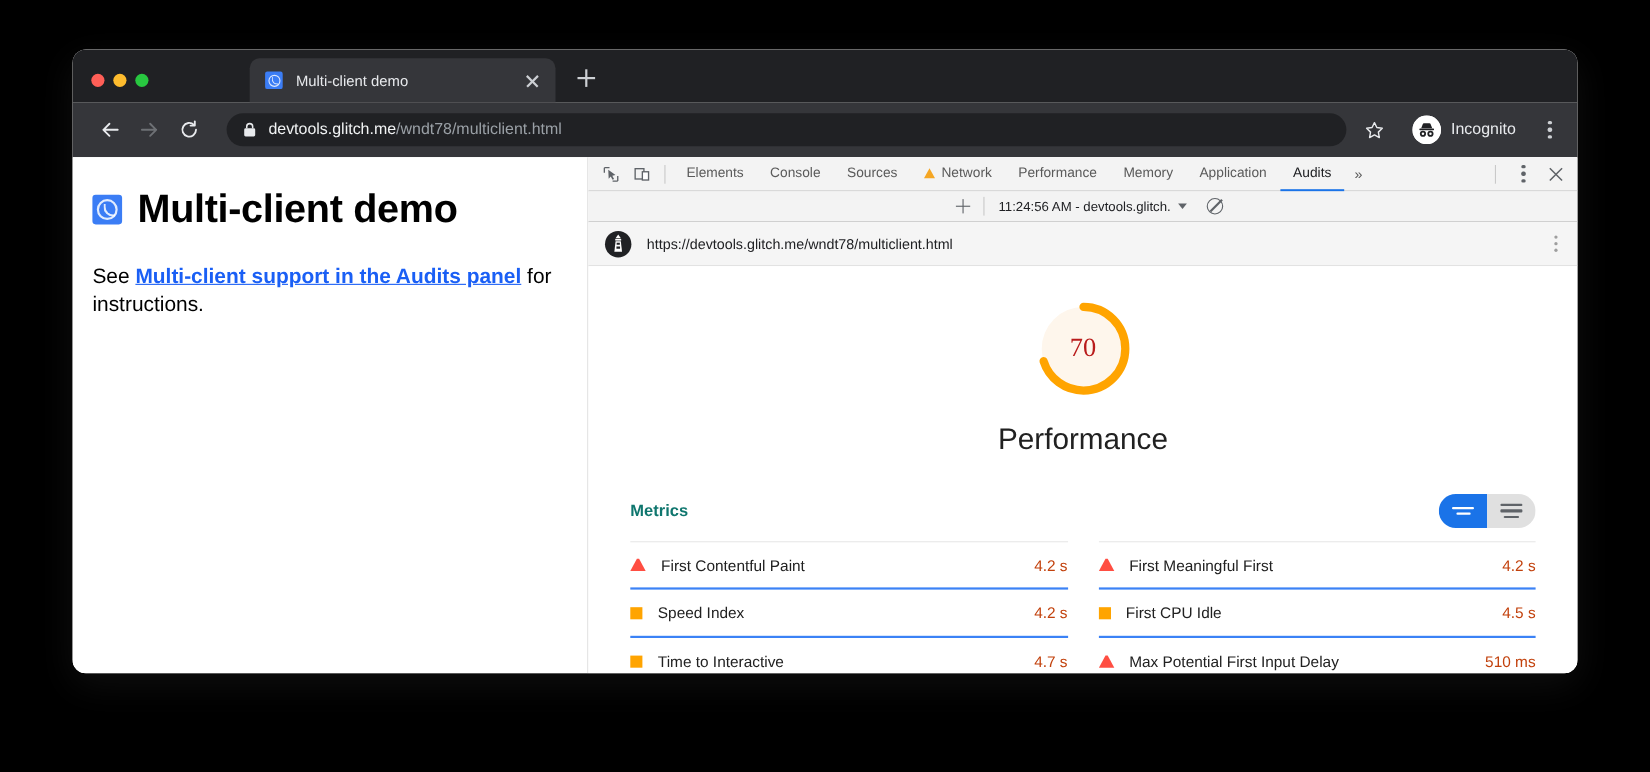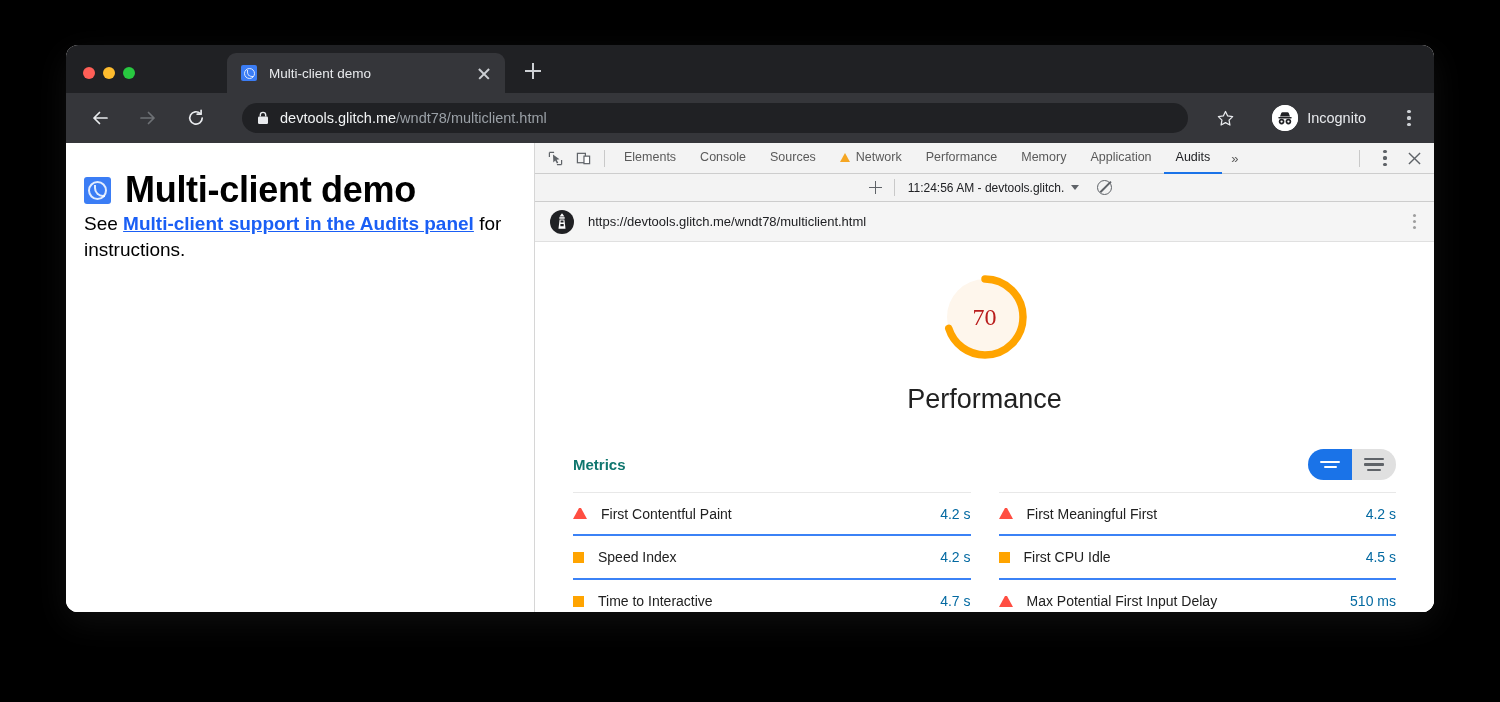--- a/index.html
+++ b/index.html
@@ -101,21 +101,21 @@
   }
   .new-tab::before { left: 6px; top: 13.2px; width: 16px; height: 1.6px; }
   .new-tab::after  { top: 6px; left: 13.2px; height: 16px; width: 1.6px; }
 
   
   .nav-bar {
     height: 50px;
     background: #35363a;
     display: flex; align-items: center;
     padding: 0 10px 0 18px;
-    gap: 16px;
+    gap: 4px;
   }
   .nav-btn {
     width: 32px; height: 32px;
     display: flex; align-items: center; justify-content: center;
     border-radius: 50%;
     cursor: pointer;
     flex: 0 0 32px;
   }
   .nav-btn svg { display: block; }
   .omnibox {
@@ -182,20 +182,21 @@
     border: 2px solid rgba(255,255,255,.85); box-sizing: border-box;
   }
   .page-favicon::after {
     content: ""; position: absolute; left: 10px; top: 8px;
     width: 9px; height: 10px;
     border-left: 2px solid rgba(255,255,255,.85);
     border-bottom: 2px solid rgba(255,255,255,.85);
     border-radius: 0 0 0 9px;
   }
   .page-para {
+    margin-top: 28px;
     font-size: 19px; line-height: 1.35; color: #000;
     font-family: "Liberation Sans", sans-serif;
     max-width: 420px;
   }
   .page-para a { color: #1a5ff5; font-weight: bold; text-decoration: underline; }
 
   
   .devtools {
     flex: 1;
     display: flex; flex-direction: column;
@@ -329,21 +330,21 @@
   .metric-row:first-child { border-top: 1px solid #e8e8e8; }
   .m-icon { width: 14px; flex: 0 0 14px; display: flex; justify-content: center; }
   .m-icon.tri {
     width: 0; height: 0;
     border-left: 6.5px solid transparent;
     border-right: 6.5px solid transparent;
     border-bottom: 11px solid #ff4e42;
   }
   .m-icon.sq { width: 11px; height: 11px; background: #ffa400; flex: 0 0 11px; }
   .m-label { margin-left: 14px; color: #212121; white-space: nowrap; }
-  .m-value { margin-left: auto; color: #0369a1; white-space: nowrap; }
+  .m-value { margin-left: auto; color: #c2410c; white-space: nowrap; }
 </style>
 </head>
 <body>
 
 <div id="stage">
   <div class="browser-window">
 
     <div class="tab-strip">
       <div class="traffic-lights">
         <span class="light red"></span>

